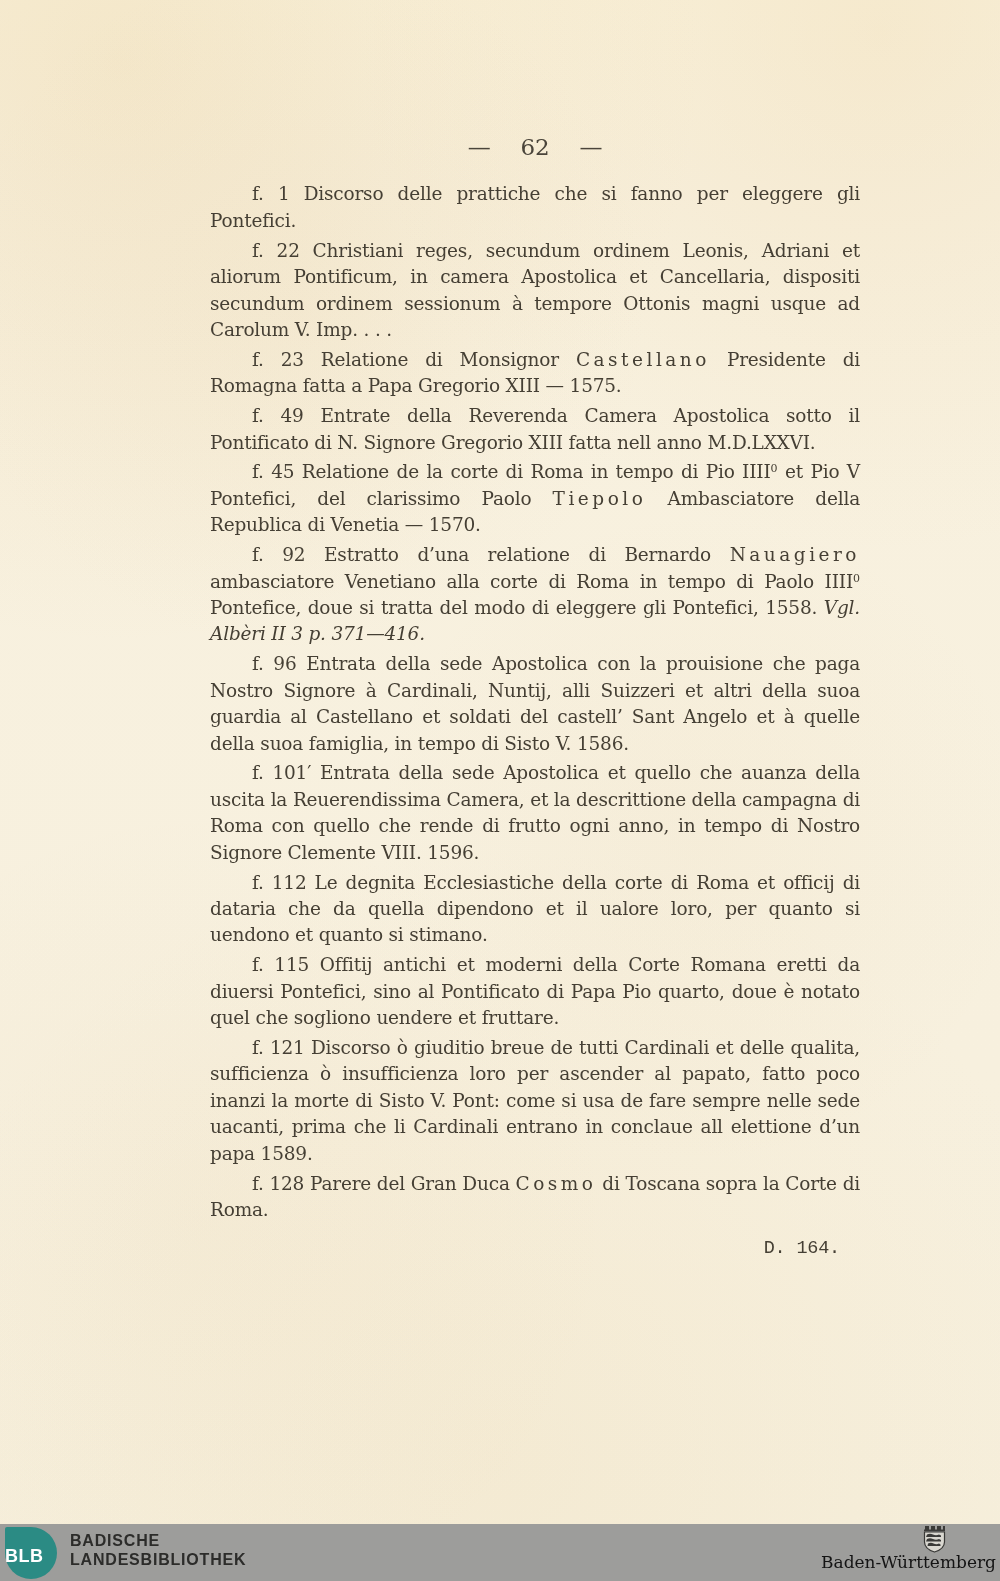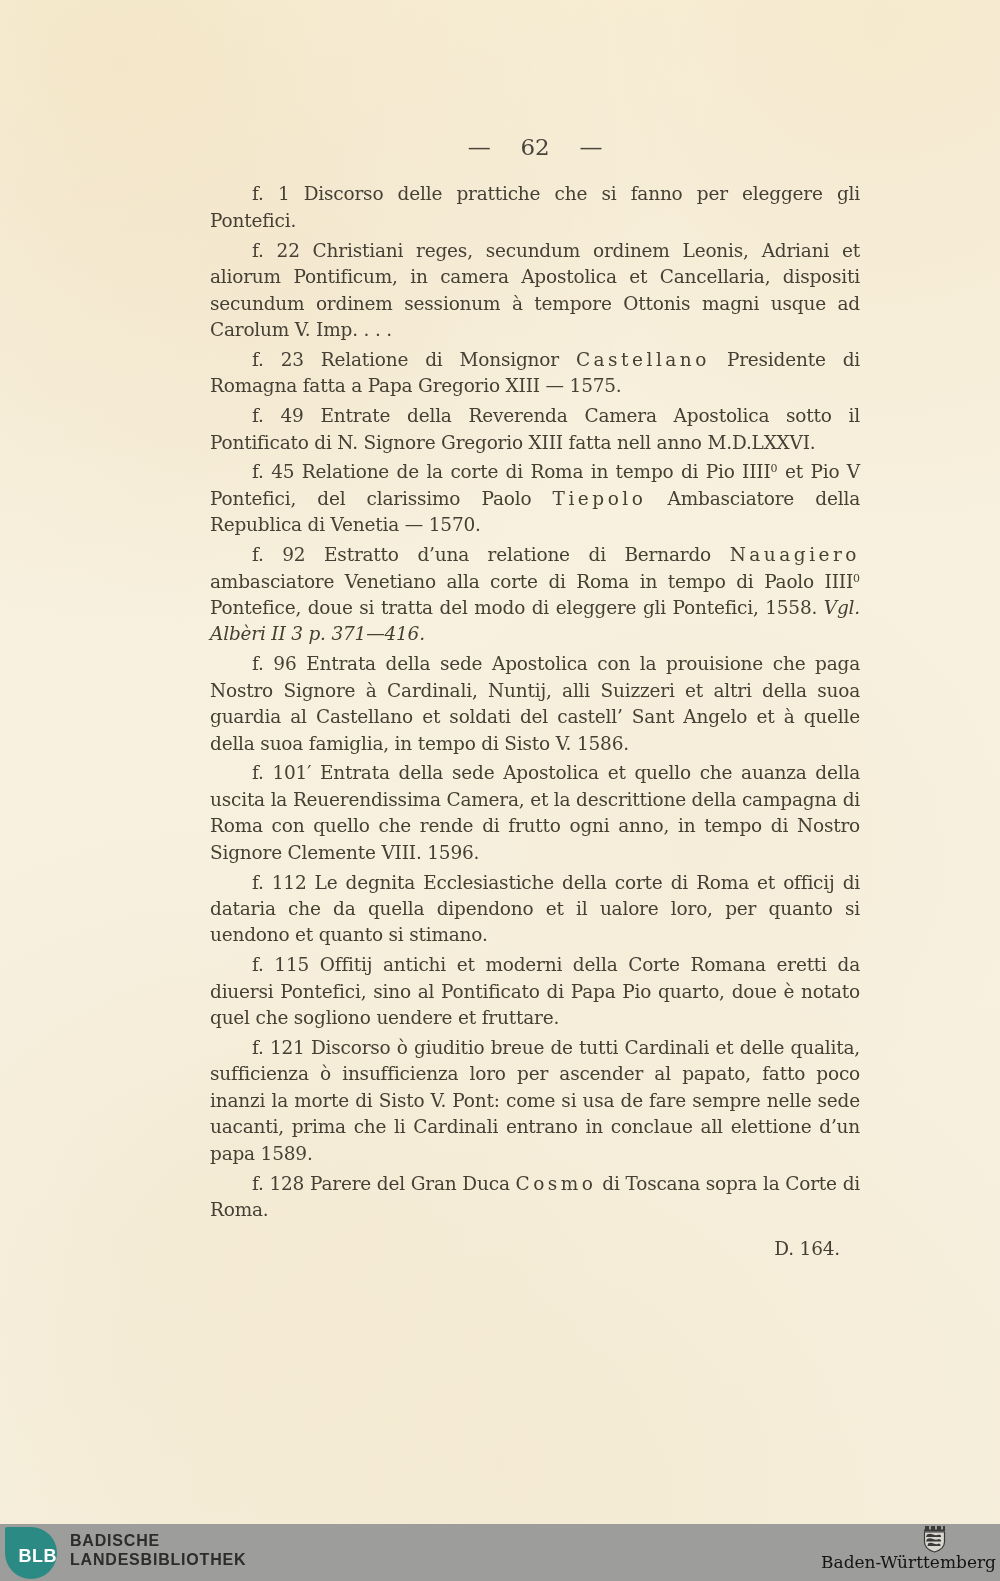--- a/index.html
+++ b/index.html
@@ -51,31 +51,32 @@
   .seg{}
   .folio{}
   .cite{font-style:italic;}
   .spaced{letter-spacing:3.5px;}
   .sup{font-size:11px;vertical-align:6px;line-height:0;letter-spacing:0;}
   .doc-ref{
     margin-top:13px;
     text-align:right;
     padding-right:20px;
     color:#453f34;
+    font-family:Liberation Mono, monospace;
   }
   
   .footer{
     position:absolute;left:0;bottom:0;width:1000px;height:57px;
     background:#9d9d9b;
   }
   .blb-logo{
     position:absolute;left:5px;top:3px;width:52px;height:52px;
     background:#2b8b84;
     border-radius:2px 50% 50% 50%;
-    display:flex;align-items:center;justify-content:flex-end;
+    display:flex;align-items:center;justify-content:flex-start;
   }
   .blb-logo span{
     color:#fff;
     font-family:"Liberation Sans", sans-serif;
     font-weight:bold;font-size:18px;letter-spacing:0.5px;
     transform:translateY(3px);
   }
   .library-name{
     position:absolute;left:70px;top:7px;
     font-family:"Liberation Sans", sans-serif;

